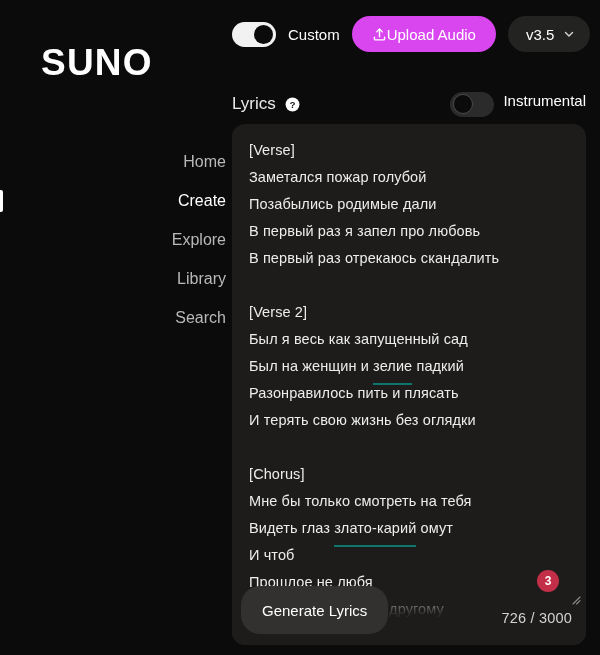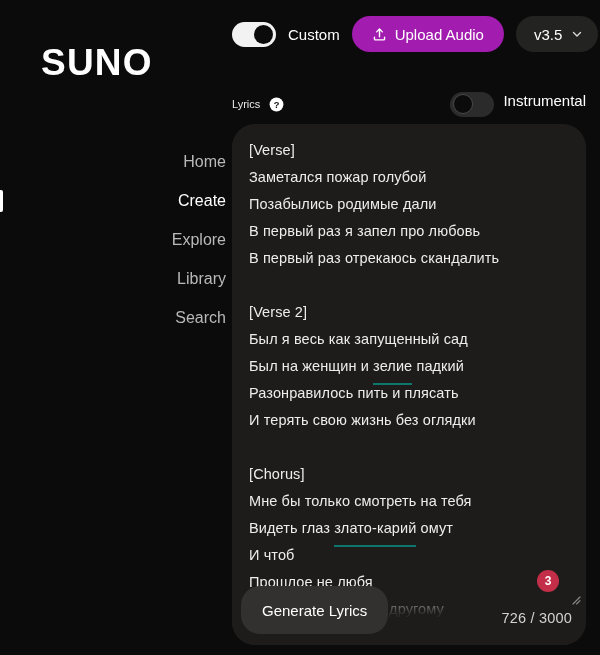--- a/index.html
+++ b/index.html
@@ -109,25 +109,25 @@
 
   .switch-label {
     font-size: 15px;
     color: #ffffff;
     white-space: nowrap;
   }
 
   .pill-btn {
     display: flex;
     align-items: center;
-    gap: 8px;
+    gap: 0;
     height: 36px;
     padding: 0 20px;
     border-radius: 18px;
-    background: #a21caf;
+    background: #d946ef;
     color: #ffffff;
     font-size: 15px;
     cursor: pointer;
     border: none;
     white-space: nowrap;
     font-family: inherit;
   }
   .pill-btn svg { display: block; }
 
   .version-btn {
@@ -149,21 +149,21 @@
   #lyrics-row {
     position: absolute;
     left: 232px;
     top: 92px;
     width: 354px;
     height: 24px;
     display: flex;
     align-items: center;
   }
   #lyrics-label {
-    font-size: 11px;
+    font-size: 17px;
     color: #e9e9e9;
   }
   #help-icon {
     margin-left: 9px;
     width: 15px;
     height: 15px;
     display: block;
   }
   #instr-group {
     margin-left: auto;
@@ -173,21 +173,21 @@
   }
 
   
   #lyrics-box {
     position: absolute;
     left: 232px;
     top: 124px;
     width: 354px;
     height: 521px;
     background: #1d1c1b;
-    border-radius: 23px;
+    border-radius: 13px;
     overflow: hidden;
   }
 
   #lyrics-text {
     position: absolute;
     left: 17px;
     top: 13px;
     right: 14px;
     font-size: 14.5px;
     line-height: 27px;

